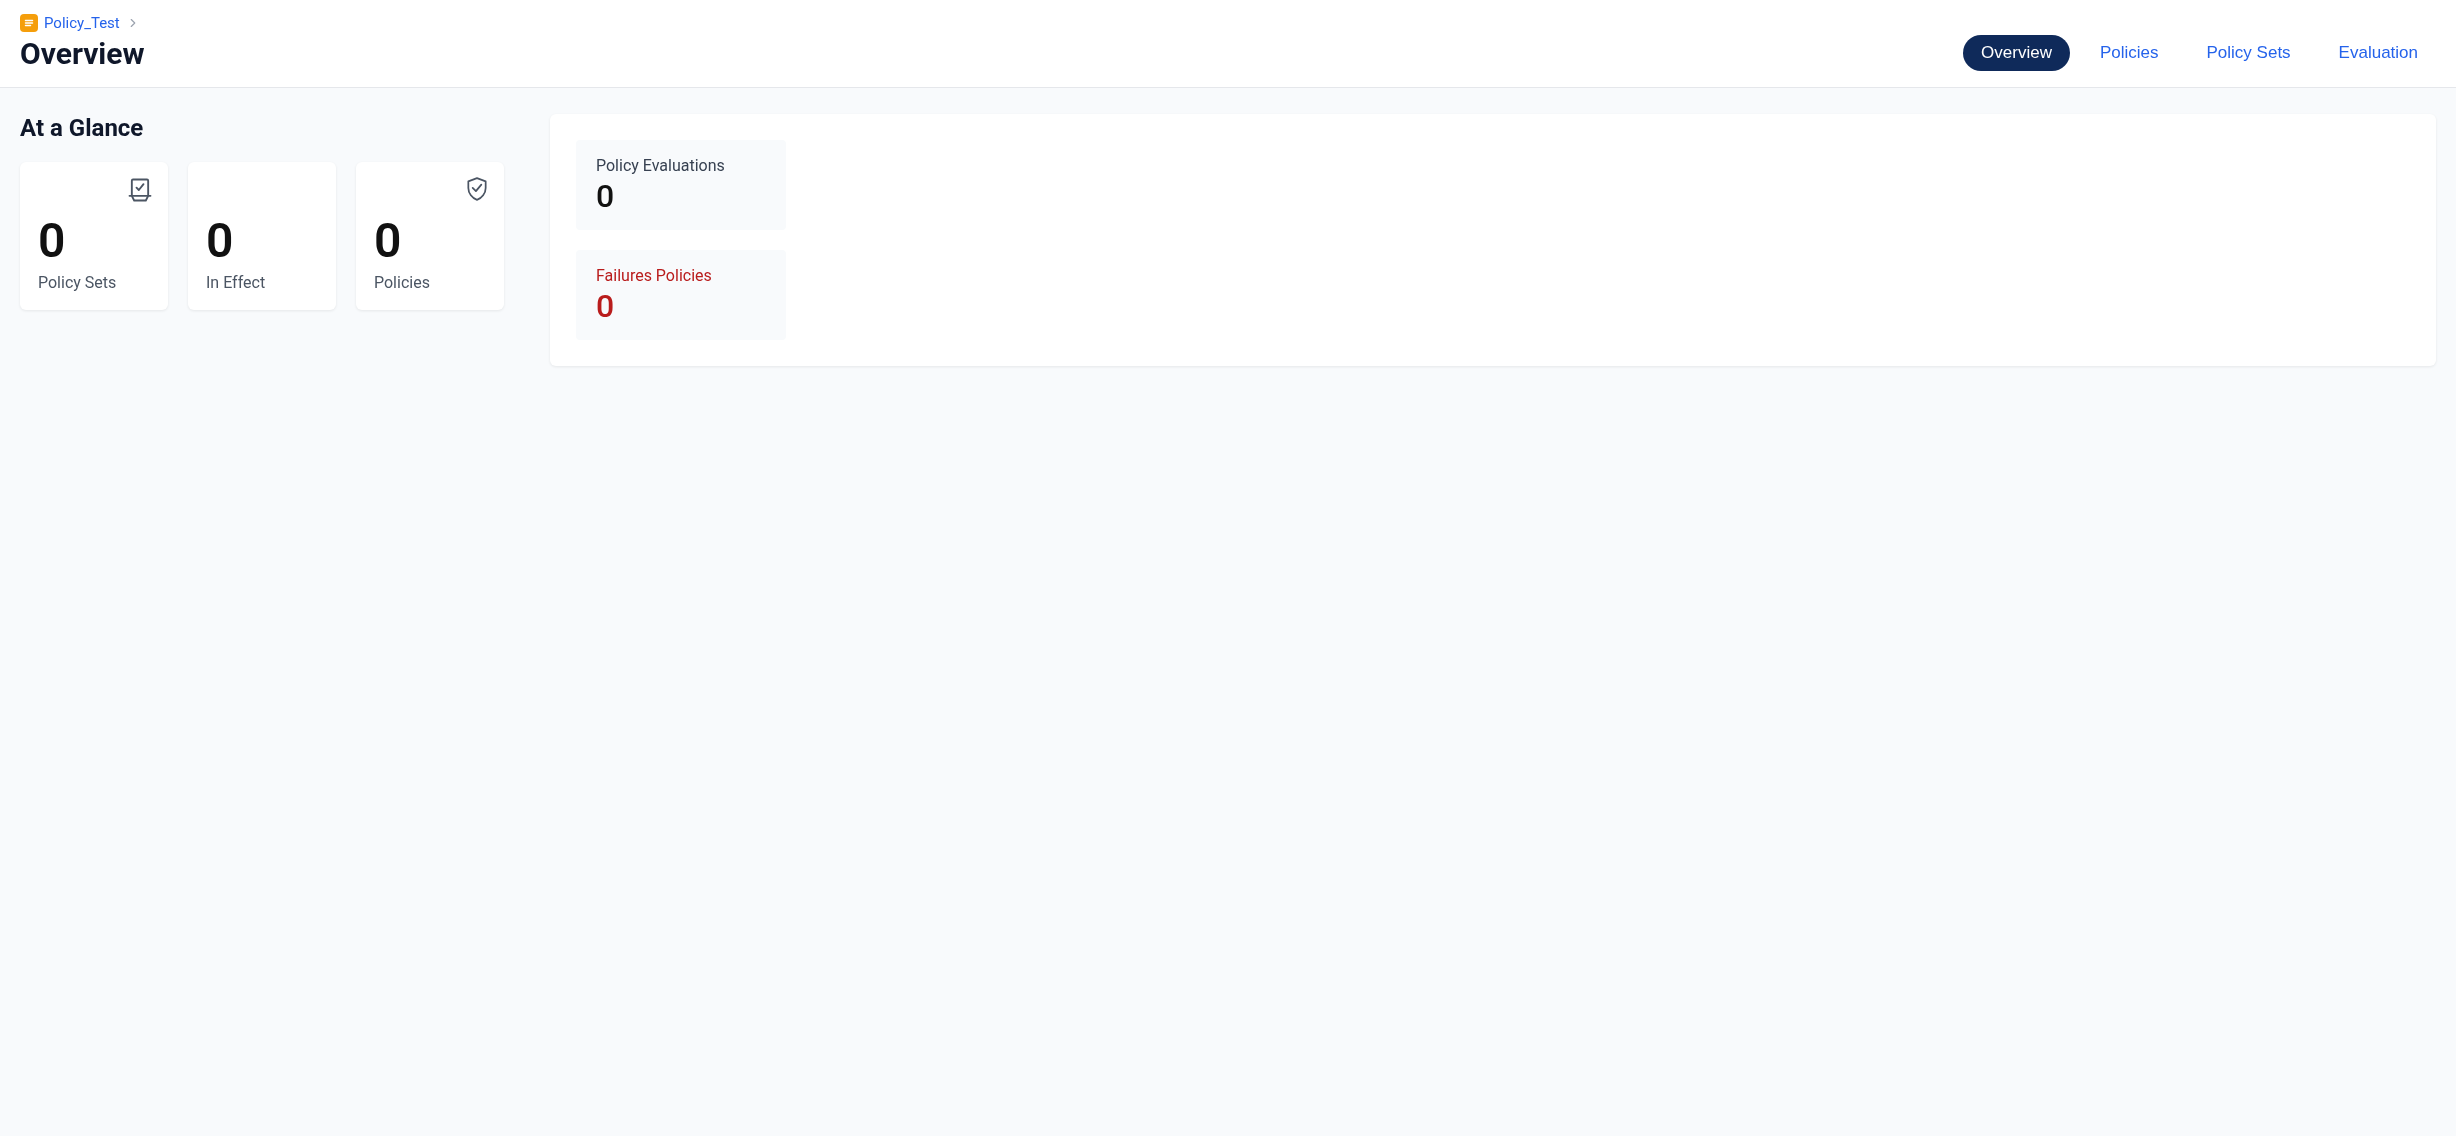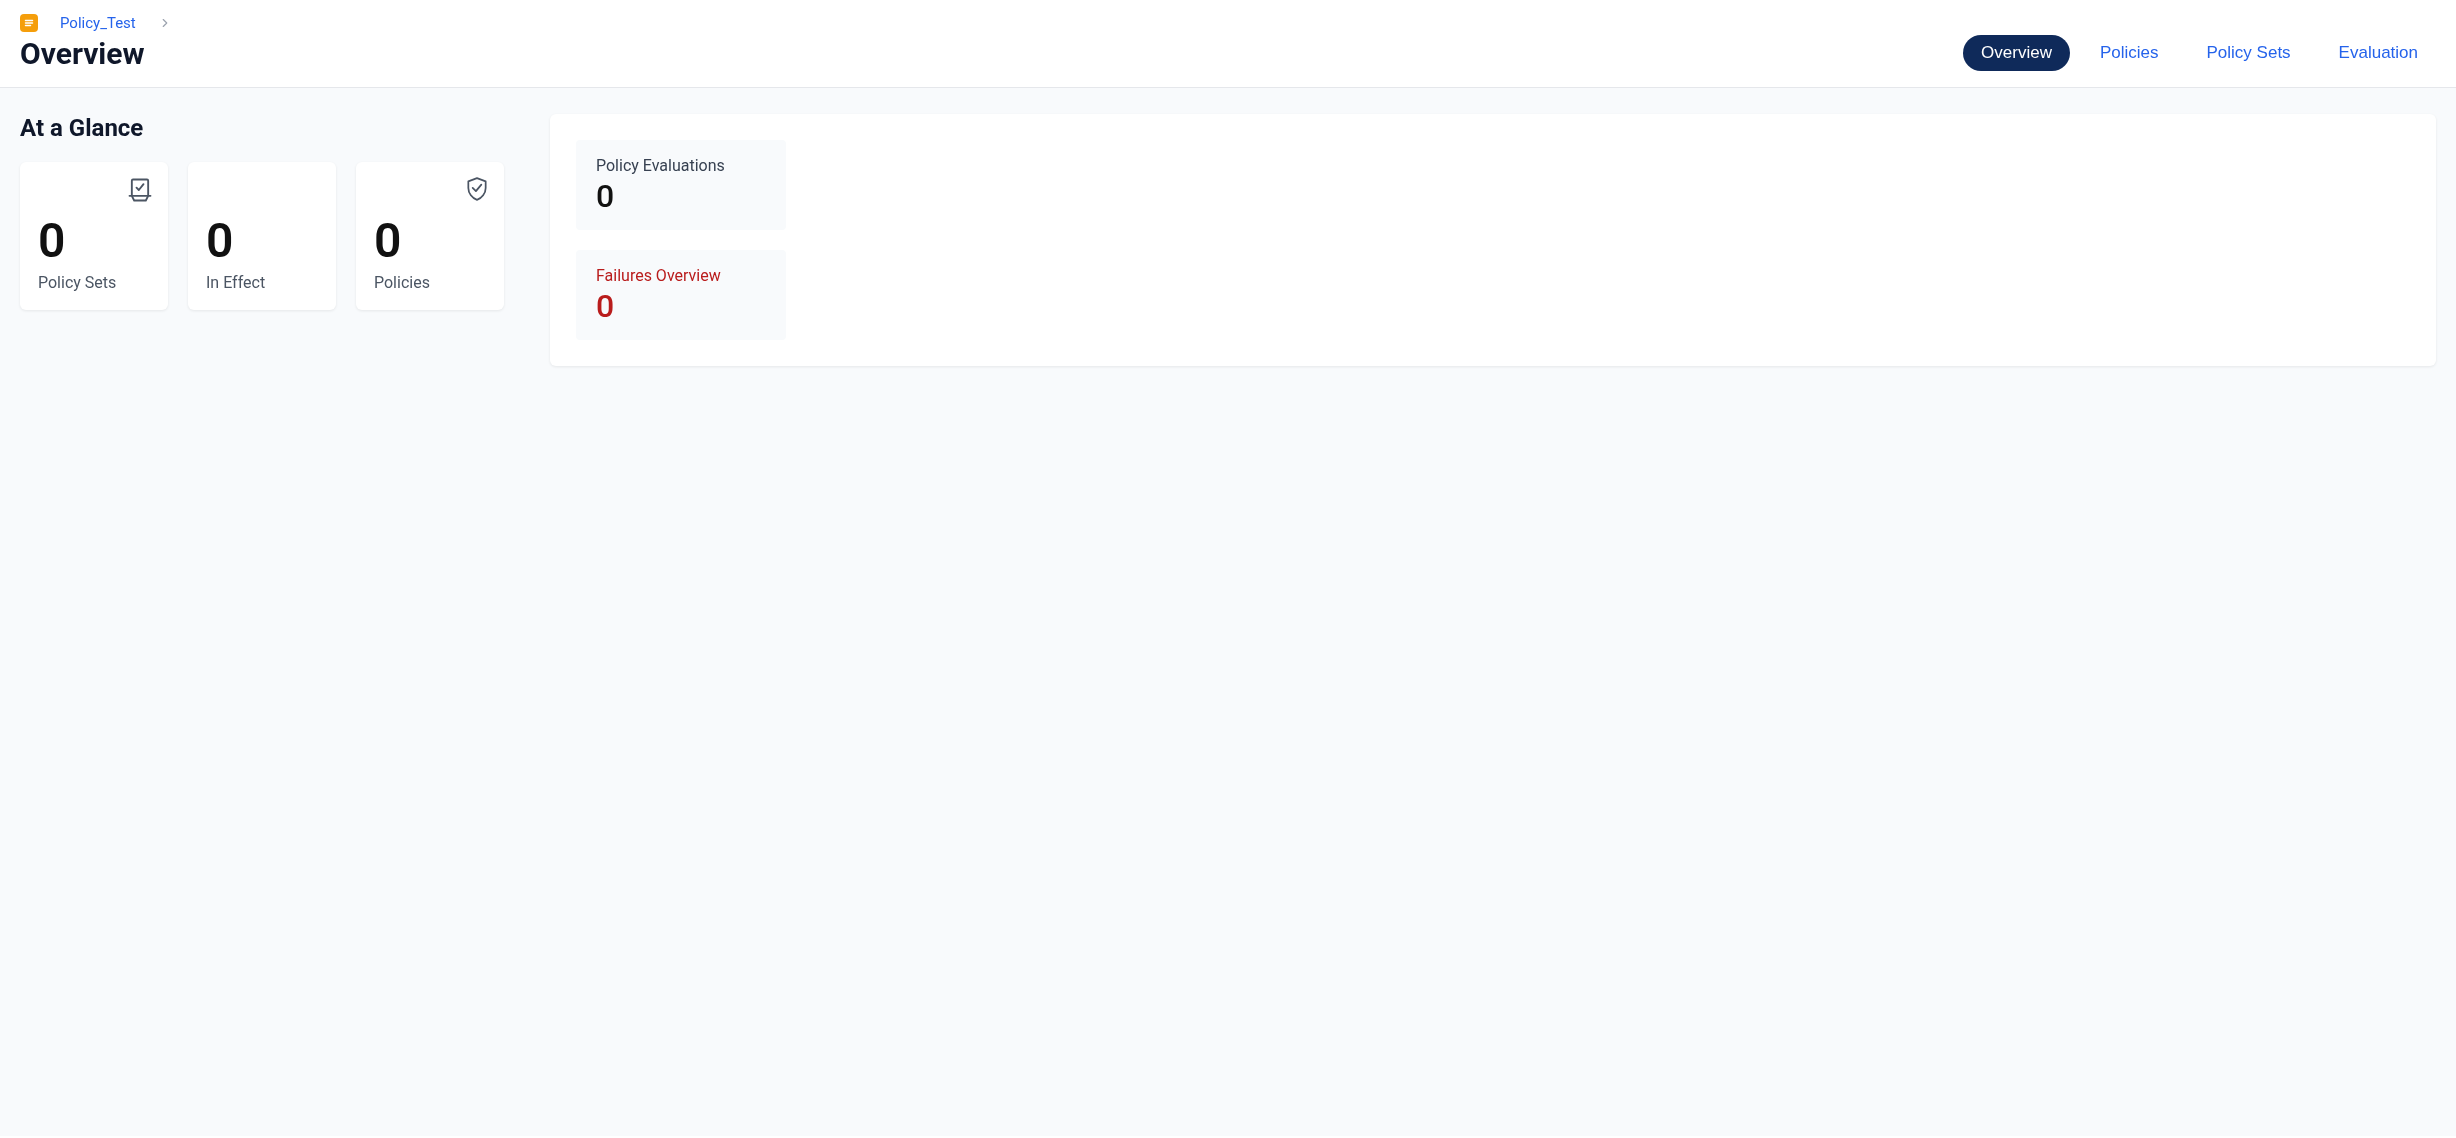--- a/index.html
+++ b/index.html
@@ -25,21 +25,21 @@
     
     .header-left {
       display: flex;
       flex-direction: column;
       gap: 4px;
     }
     
     .breadcrumb {
       display: flex;
       align-items: center;
-      gap: 22px;
+      gap: 6px;
     }
     
     .breadcrumb-icon {
       width: 18px;
       height: 18px;
       background: #f59e0b;
       border-radius: 4px;
       display: flex;
       align-items: center;
       justify-content: center;
@@ -250,20 +250,20 @@
 
   <div class="column-evals">
     <div class="evals-panel">
 
       <div class="eval-box normal">
         <div class="eval-label">Policy Evaluations</div>
         <div class="eval-value">0</div>
       </div>
 
       <div class="eval-box danger">
-        <div class="eval-label">Failures Overview</div>
+        <div class="eval-label">Failures Policies</div>
         <div class="eval-value">0</div>
       </div>
 
     </div>
   </div>
 
 </div>
 
 </body></html>

